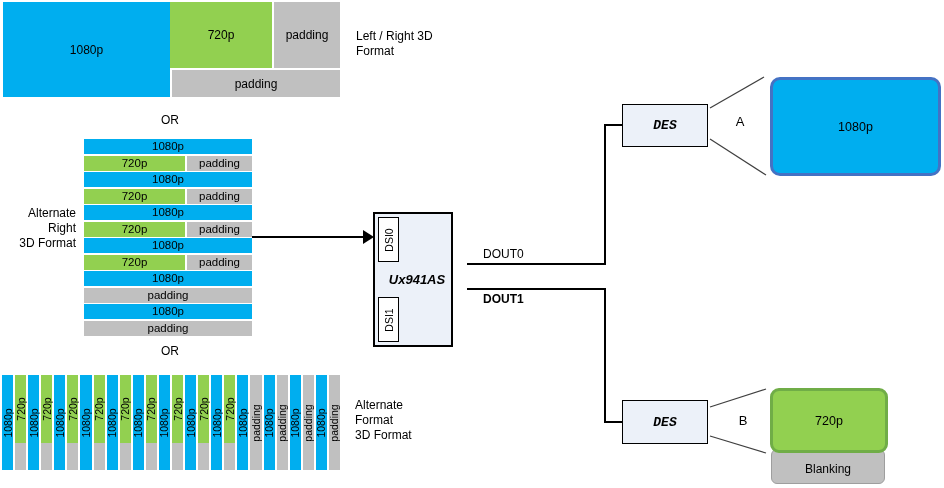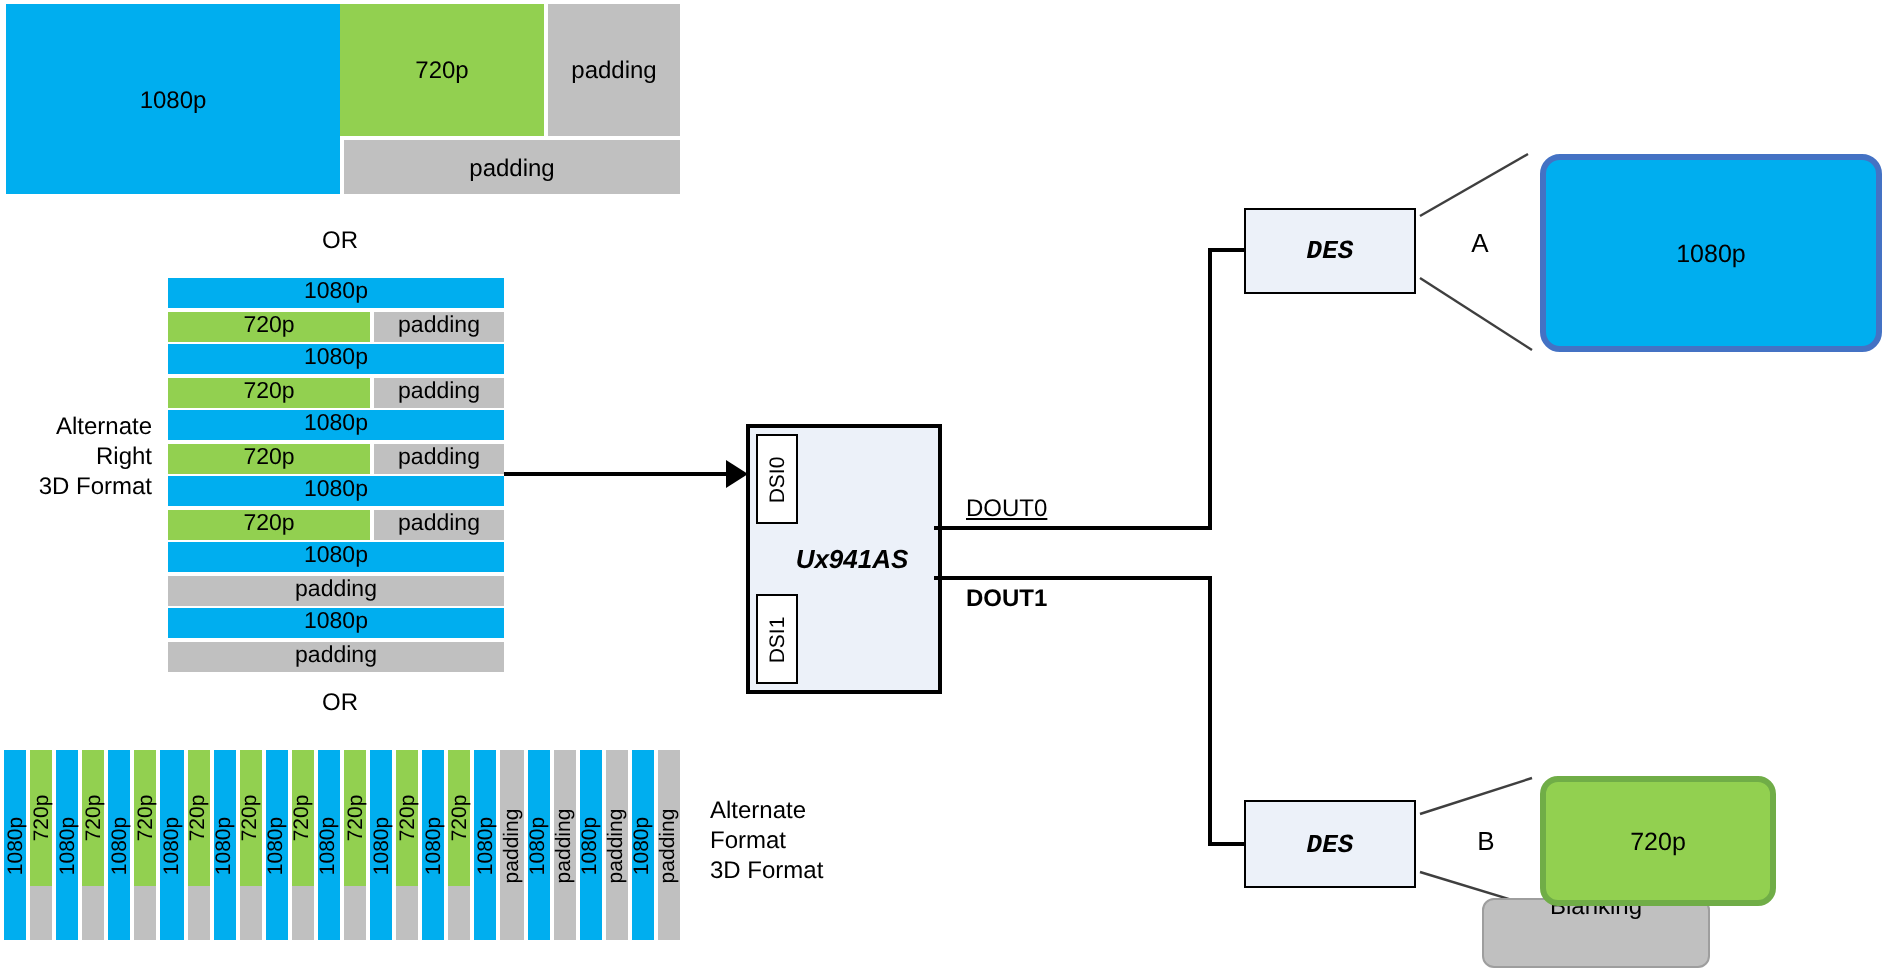--- a/index.html
+++ b/index.html
@@ -36,59 +36,59 @@
   #lanes-caption{left:6px;top:206px;width:70px;text-align:right;}
 
   
   .wire{position:absolute;background:#000;}
   #arrow-line{left:252px;top:236px;width:112px;height:2px;}
   #arrow-head{left:363px;top:230px;width:0;height:0;
     border-top:7px solid transparent;border-bottom:7px solid transparent;
     border-left:11px solid #000;}
 
   
-  #chip{left:373px;top:212px;width:98px;height:135px;background:var(--chip-fill,#ECF1F9);
+  #chip{left:373px;top:212px;width:80px;height:135px;background:var(--chip-fill,#ECF1F9);
     border:2px solid #000;box-sizing:border-box;}
   .port{position:absolute;left:3px;width:19px;height:43px;background:#fff;border:1px solid #000;}
   #port-dsi0{top:3px;}
   #port-dsi1{bottom:3px;}
   .vlabel{position:absolute;left:50%;top:50%;transform:translate(-50%,-50%) rotate(-90deg);
     white-space:nowrap;}
   .port .vlabel{font-size:10.5px;}
   #chip-name{position:absolute;left:8px;right:0;top:58px;text-align:center;
     font-size:13px;font-weight:bold;font-style:italic;}
 
   
   #dout0-h{left:467px;top:263px;width:139px;height:2px;}
   #dout0-v{left:604px;top:124px;width:2px;height:141px;}
   #dout0-in{left:606px;top:124px;width:16px;height:2px;}
   #dout1-h{left:467px;top:288px;width:139px;height:2px;}
   #dout1-v{left:604px;top:288px;width:2px;height:135px;}
   #dout1-in{left:606px;top:421px;width:16px;height:2px;}
-  #dout0-label{left:483px;top:247px;font-size:12px;text-decoration:underline;}
+  #dout0-label{left:483px;top:247px;font-size:12px;}
   #dout1-label{left:483px;top:292px;font-size:12px;font-weight:bold;}
 
   
   .des{background:var(--chip-fill,#ECF1F9);border:1.5px solid #000;box-sizing:border-box;
     font-size:13px;font-weight:bold;font-style:italic;font-family:Liberation Mono, monospace;}
   #des-a{left:622px;top:104px;width:86px;height:43px;}
   #des-b{left:622px;top:400px;width:86px;height:44px;}
   #letter-a{left:733px;top:114px;width:14px;text-align:center;font-size:13px;}
   #letter-b{left:736px;top:413px;width:14px;text-align:center;font-size:13px;}
 
   
   #display-a{left:770px;top:77px;width:171px;height:99px;background:var(--blue,#00AEEF);
     border:3.5px solid var(--display-a-border,#4472C4);border-radius:10px;box-sizing:border-box;
     font-size:12.5px;z-index:2;}
   #display-b{left:770px;top:388px;width:118px;height:65px;background:var(--green,#92D050);
     border:3.5px solid var(--display-b-border,#70AD47);border-radius:9px;box-sizing:border-box;
     font-size:12.5px;z-index:2;}
-  #blanking{left:741px;top:449px;width:114px;height:35px;background:var(--gray,#C0C0C0);
+  #blanking{left:771px;top:449px;width:114px;height:35px;background:var(--gray,#C0C0C0);
     border:1.5px solid #9e9e9e;border-radius:6px;box-sizing:border-box;font-size:12px;z-index:1;
-    align-items:flex-end;padding-bottom:23px;text-align:right;}
+    align-items:flex-end;padding-bottom:7px;text-align:right;}
 
   
   #pixel-stripes{left:2px;top:375px;width:338px;height:95px;display:flex;gap:2px;}
   .stripe{flex:1;position:relative;}
   .stripe-split{display:flex;flex-direction:column;}
   .stripe-green-top{height:68px;background:var(--green,#92D050);position:relative;}
   .stripe-gray-bottom{flex:1;background:var(--gray,#C0C0C0);}
   #pixel-stripes .vlabel{font-size:10.5px;}
   #pixels-caption{left:355px;top:398px;text-align:left;}
 
@@ -106,20 +106,24 @@
       </div>
     <div id="lr-green" class="seg bg-green center">
         <span>720p</span>
       </div>
     <div id="lr-pad-right" class="seg bg-gray center">
         <span>padding</span>
       </div>
     <div id="lr-pad-bottom" class="seg bg-gray center">
         <span>padding</span>
       </div>
+  </div>
+  <div id="lr-caption" class="abs cap">
+    <div>Left / Right 3D</div>
+    <div>Format</div>
   </div>
 
   <div id="or-top" class="abs">OR</div>
 
   <div id="lanes-stack" class="abs">
       <div class="lane-row">
         <div class="lane-full bg-blue"><span>1080p</span></div>
       </div>
       <div class="lane-row">
         <div class="lane-green"><span>720p</span></div>

